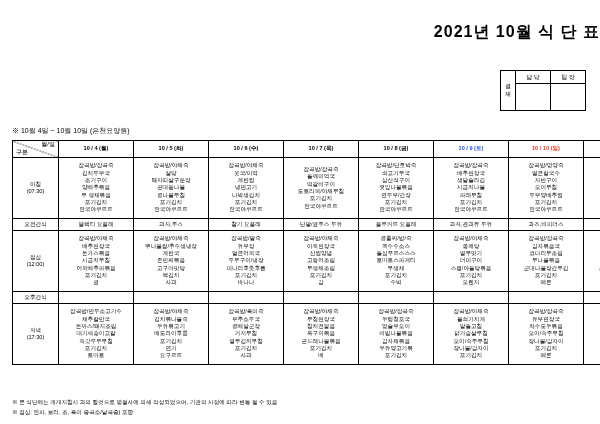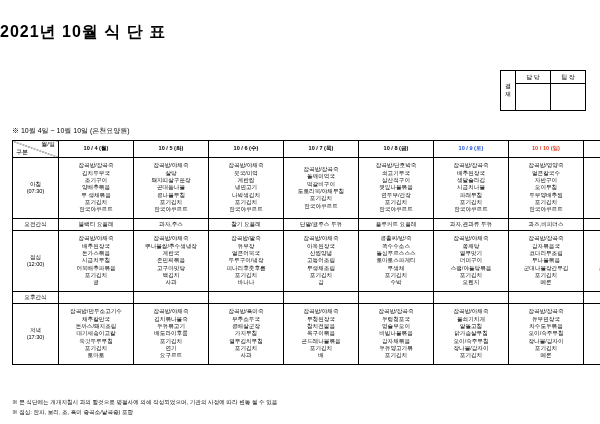--- a/index.html
+++ b/index.html
@@ -15,21 +15,21 @@
     overflow: hidden;
   }
   .page {
     position: relative;
     width: 600px;
     height: 424px;
     box-sizing: border-box;
     padding: 0;
   }
   .title {
-    text-align: left;
+    text-align: right;
     font-size: 16px;
     font-weight: bold;
     letter-spacing: 1px;
     margin-top: 22px;
     margin-bottom: 6px;
   }
   .approval-wrap {
     position: absolute;
     right: 14px;
     top: 48px;

